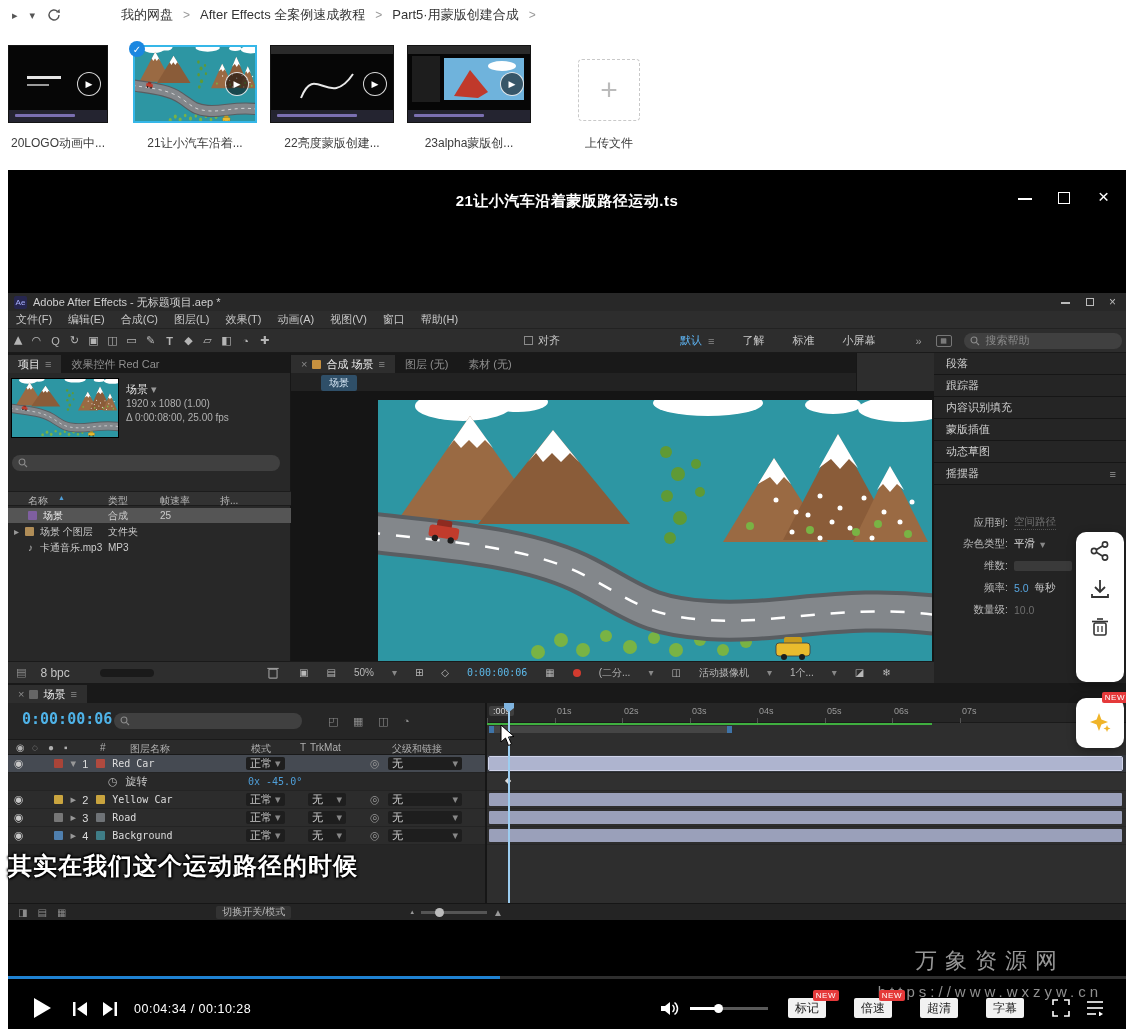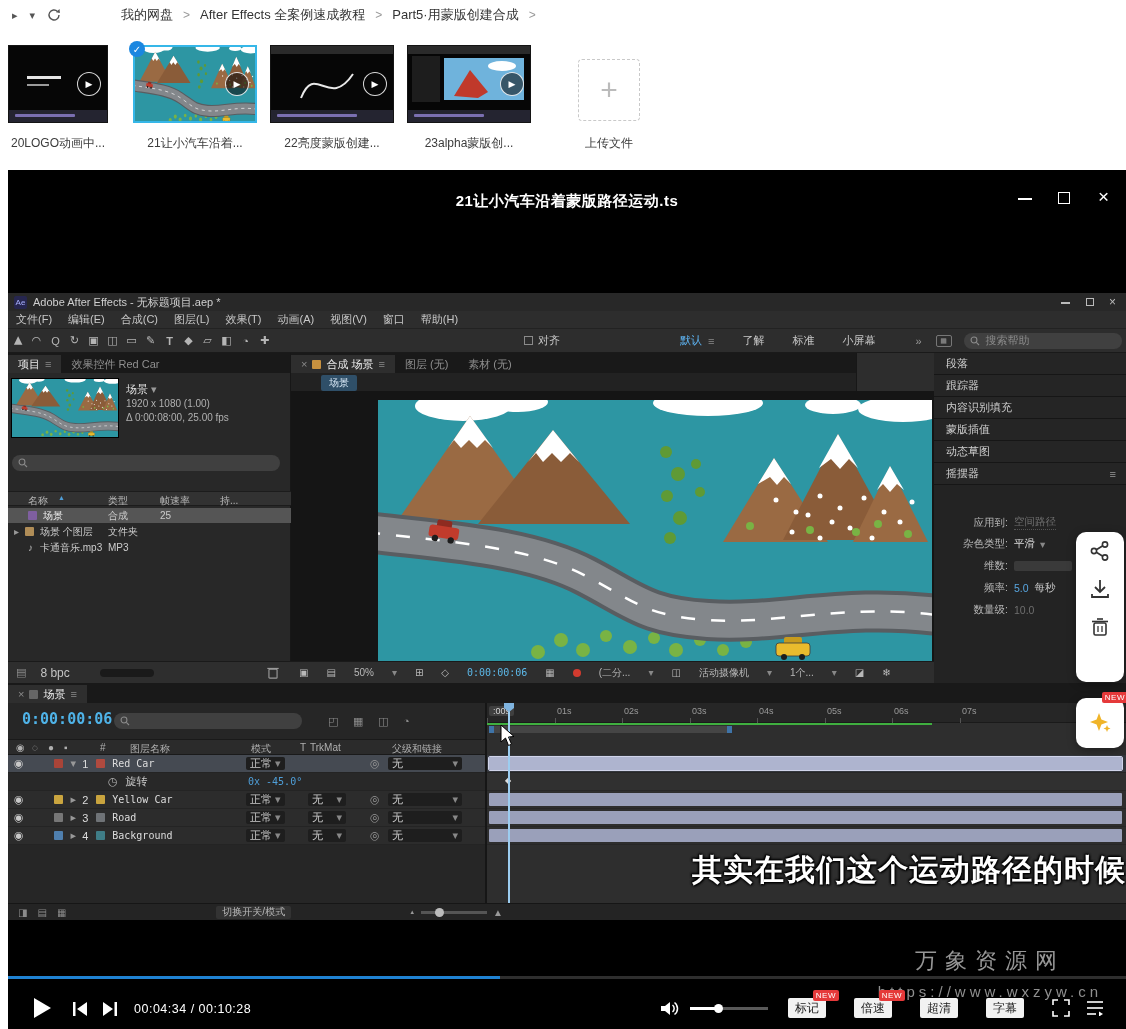--- a/index.html
+++ b/index.html
@@ -63,21 +63,21 @@
 .tl-hdr{position:absolute;left:0;top:36px;width:477px;height:16px;background:#2b2b2b;border-top:1px solid #1a1a1a;border-bottom:1px solid #1a1a1a;font-size:10px;color:#b0b0b0}
 .trow{position:absolute;left:0;width:477px;height:18px;background:#2c2c2c;border-bottom:1px solid #242424;display:flex;align-items:center;font-size:11px;color:#ddd}
 .trow.sel{background:#454a52}
 .trow.sub{background:#282828;color:#c9c9c9}
 .chip{width:9px;height:9px;border-radius:1px;display:inline-block}
 .lane{position:absolute;left:0;width:641px;height:18px;border-bottom:1px solid #272727}
 .lbar{position:absolute;left:2px;top:2px;width:633px;height:13px;background:#9aa0ba;border-radius:1px}
 .tick{position:absolute;top:3px;font-size:9px;color:#9a9a9a}
 .tick::before{content:"";position:absolute;left:-2px;top:12px;width:1px;height:5px;background:#555}
 
-.subtitle{position:absolute;left:0;top:680px;width:100%;text-align:right;color:#fff;font-size:30px;font-weight:bold;letter-spacing:1px;z-index:30;text-shadow:0 0 3px #000,0 0 3px #000,1px 1px 2px #000,-1px -1px 2px #000}
+.subtitle{position:absolute;left:0;top:680px;width:100%;text-align:left;color:#fff;font-size:24px;font-weight:bold;letter-spacing:1px;z-index:30;text-shadow:0 0 3px #000,0 0 3px #000,1px 1px 2px #000,-1px -1px 2px #000}
 .watermark{position:absolute;right:24px;top:776px;text-align:center;z-index:25}
 .wm1{font-size:22px;color:#969696;letter-spacing:8px}
 .wm2{font-size:15px;color:#8f8f8f;letter-spacing:4px;margin-top:7px}
 .seek{position:absolute;left:0;top:806px;width:100%;height:3px;background:rgba(255,255,255,.18);z-index:28}
 .seek-fill{height:100%;width:44%;background:#1f82d2}
 .controls{position:absolute;left:0;top:818px;width:100%;height:41px;z-index:40}
 .cbtn{position:absolute;top:10px;width:38px;height:20px;background:#f2f2f2;border-radius:2px;color:#1a1a1a;font-size:12px;display:flex;align-items:center;justify-content:center;cursor:pointer}
 .newb{position:absolute;top:-8px;right:-13px;background:#e5393a;color:#fff;font-size:8px;padding:1px 3px;border-radius:2px;letter-spacing:.5px}
 .timetxt{position:absolute;left:126px;top:14px;color:#fff;font-size:12.5px;letter-spacing:.5px}
 

